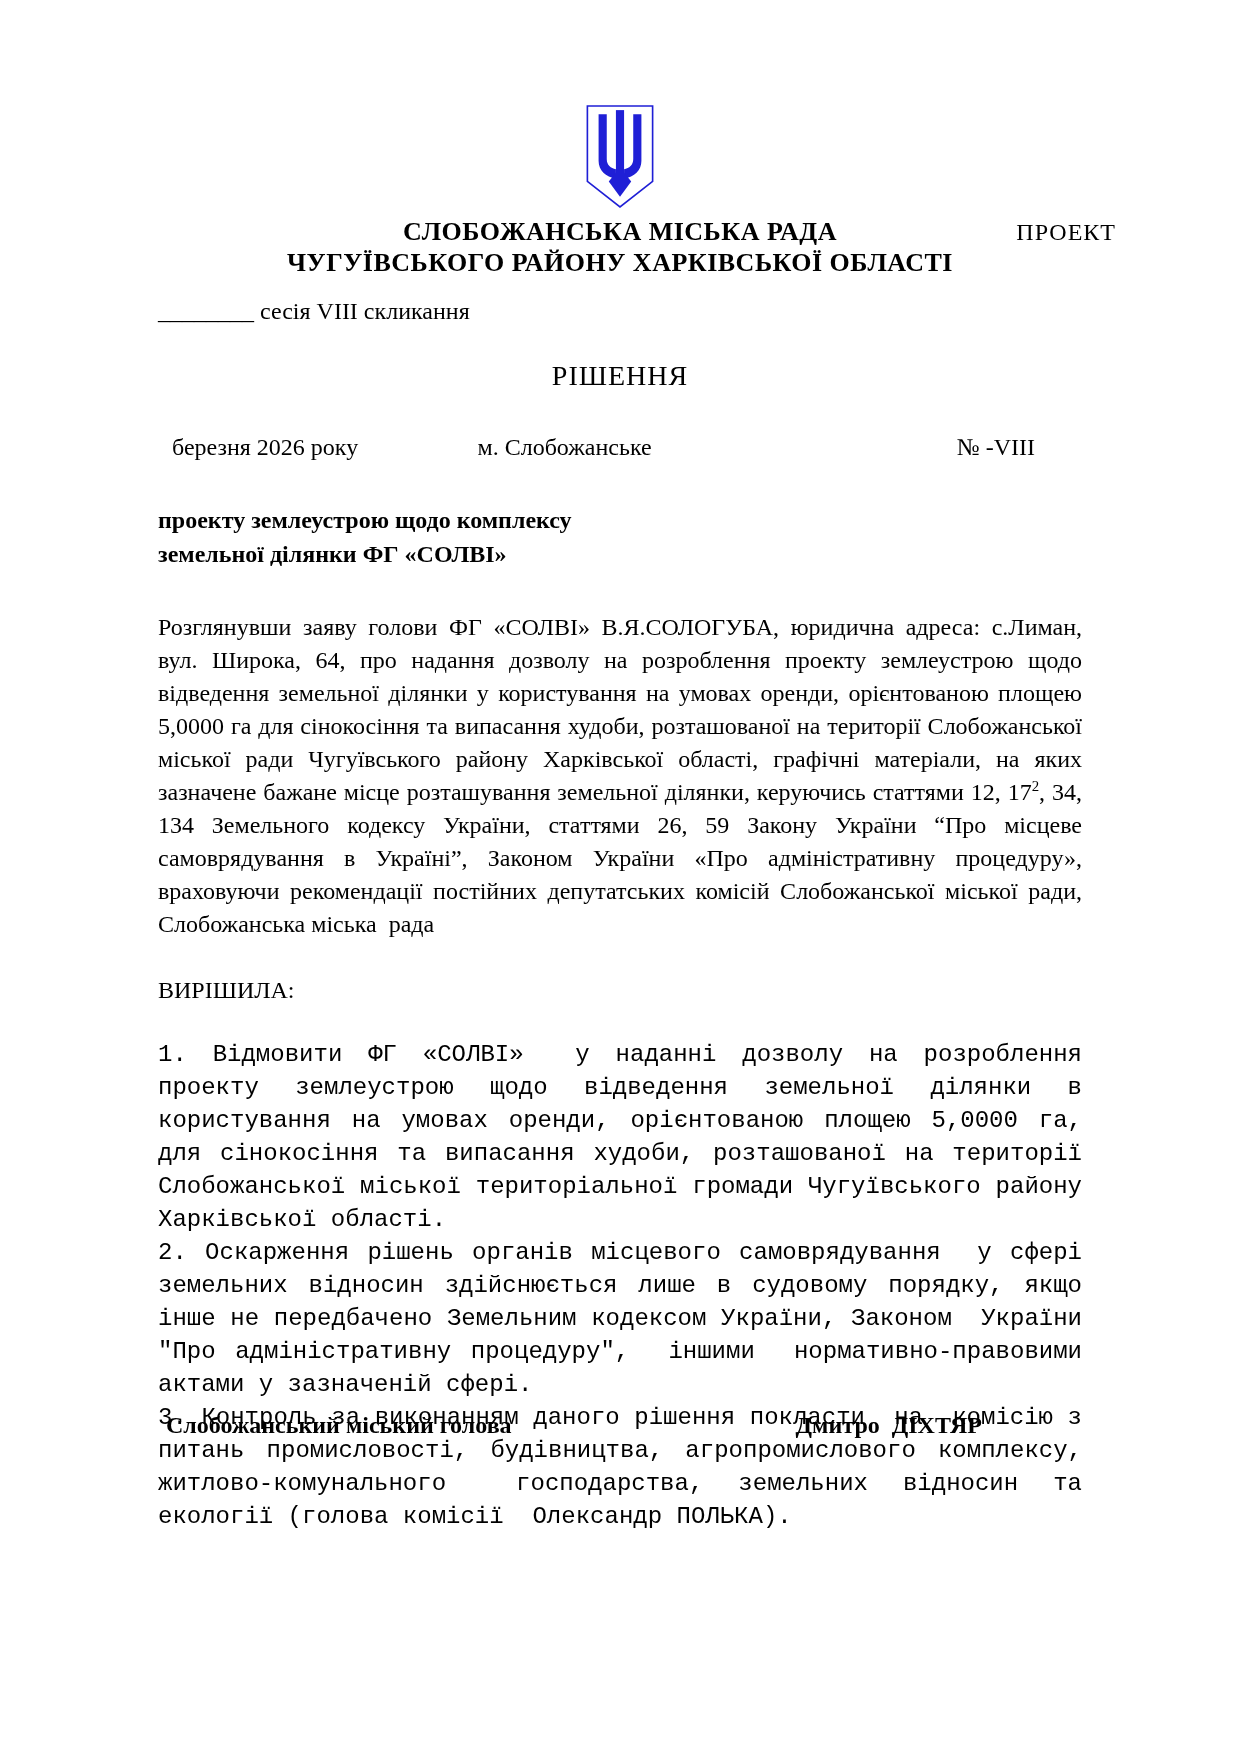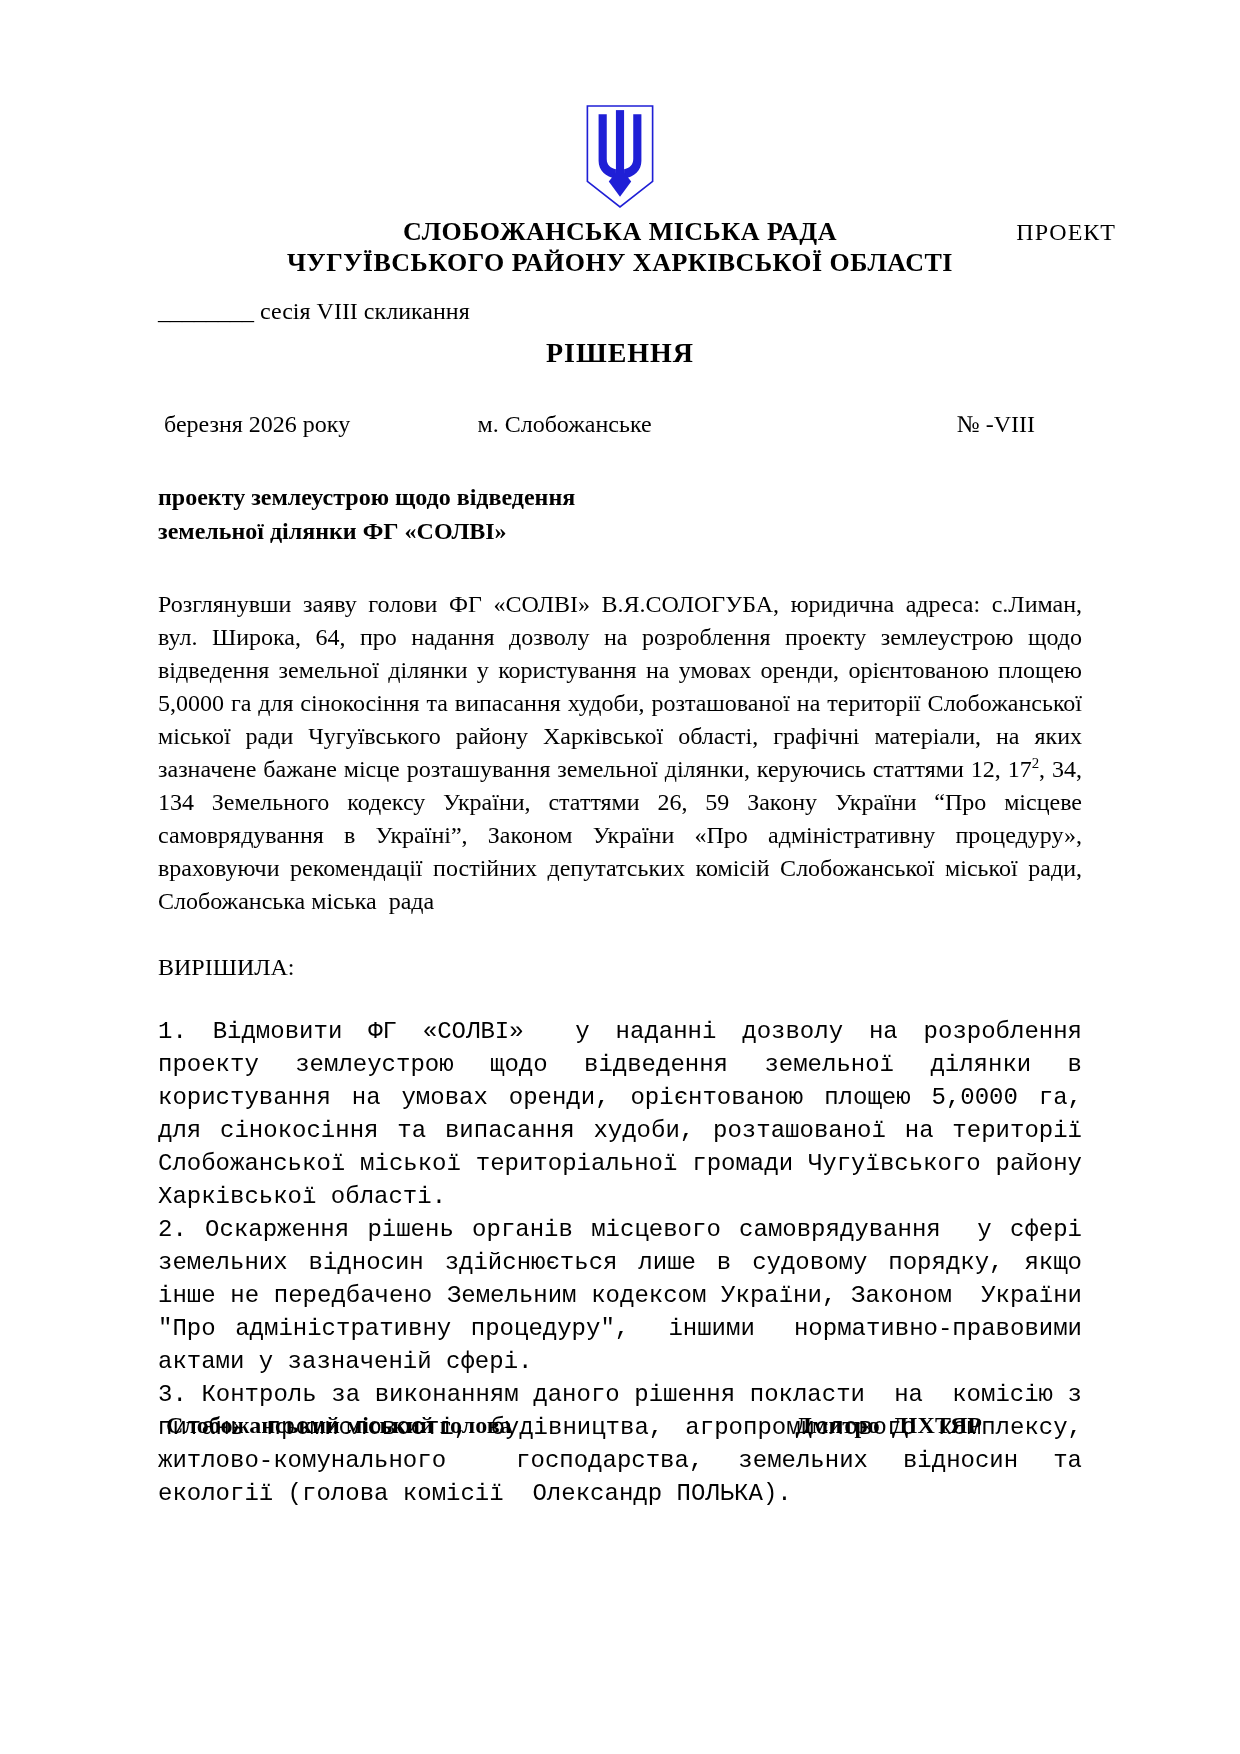--- a/index.html
+++ b/index.html
@@ -16,26 +16,26 @@
   .org1,.org2{
     text-align:center;font-weight:bold;font-size:26px;line-height:31px;letter-spacing:.5px;
   }
   .session{
     text-align:left;font-size:24px;line-height:30px;margin-top:18px;
   }
   .project{
     position:absolute;top:219px;right:124px;font-size:24px;letter-spacing:1px;
   }
   .doc-title{
-    text-align:center;font-weight:bold;font-size:28px;letter-spacing:1px;margin-top:11px;
+    text-align:center;font-weight:normal;font-size:28px;letter-spacing:1px;margin-top:34px;
   }
   .meta-line{
     position:relative;height:33px;margin-top:42px;font-size:24px;
   }
-  .meta-date{position:absolute;left:6px;top:0;}
+  .meta-date{position:absolute;left:14px;top:0;}
   .meta-place{position:absolute;left:44%;top:0;transform:translateX(-50%);}
   .meta-number{position:absolute;right:47px;top:0;}
   .subject{margin-top:36px;font-weight:bold;font-size:24px;line-height:34px;}
   .par{
     margin:0;font-size:24px;line-height:33px;text-align:justify;white-space:pre-wrap;
   }
   .preamble{margin-top:40px;}
   .resolved{margin-top:33px;text-align:left;}
   .items{margin-top:31px;font-family:Liberation Mono, monospace;}
   sup.ref{font-size:0.62em;vertical-align:super;line-height:0;}
@@ -70,21 +70,21 @@
 
     <div class="doc-title">РІШЕННЯ</div>
 
     <div class="meta-line">
       <span class="meta-date">березня 2026 року</span>
       <span class="meta-place">м. Слобожанське</span>
       <span class="meta-number">№ -VIII</span>
     </div>
 
     <div class="subject">
-      <div>проекту землеустрою щодо відведення</div>
+      <div>проекту землеустрою щодо комплексу</div>
       <div>земельної ділянки ФГ «СОЛВІ»</div>
     </div>
 
     <p class="par preamble"><span>Розглянувши заяву голови ФГ «СОЛВІ» В.Я.СОЛОГУБА, юридична адреса: с.Лиман, вул. Широка, 64, про надання дозволу на розроблення проекту землеустрою щодо відведення земельної ділянки у користування на умовах оренди, орієнтованою площею 5,0000 га для сінокосіння та випасання худоби, розташованої на території Слобожанської міської ради Чугуївського району Харківської області, графічні матеріали, на яких зазначене бажане місце розташування земельної ділянки, керуючись статтями 12, 17</span><sup class="ref">2</sup><span>, 34, 134 Земельного кодексу України, статтями 26, 59 Закону України “Про місцеве самоврядування в Україні”, Законом України «Про адміністративну процедуру», враховуючи рекомендації постійних депутатських комісій Слобожанської міської ради, Слобожанська міська  рада</span></p>
 
     <p class="par resolved">ВИРІШИЛА:</p>
 
     <div class="items">
       <p class="par">1. Відмовити ФГ «СОЛВІ»  у наданні дозволу на розроблення проекту землеустрою щодо відведення земельної ділянки в користування на умовах оренди, орієнтованою площею 5,0000 га, для сінокосіння та випасання худоби, розташованої на території Слобожанської міської територіальної громади Чугуївського району Харківської області.</p>
       <p class="par">2. Оскарження рішень органів місцевого самоврядування  у сфері земельних відносин здійснюється лише в судовому порядку, якщо інше не передбачено Земельним кодексом України, Законом  України "Про адміністративну процедуру",  іншими  нормативно-правовими актами у зазначеній сфері.</p>

